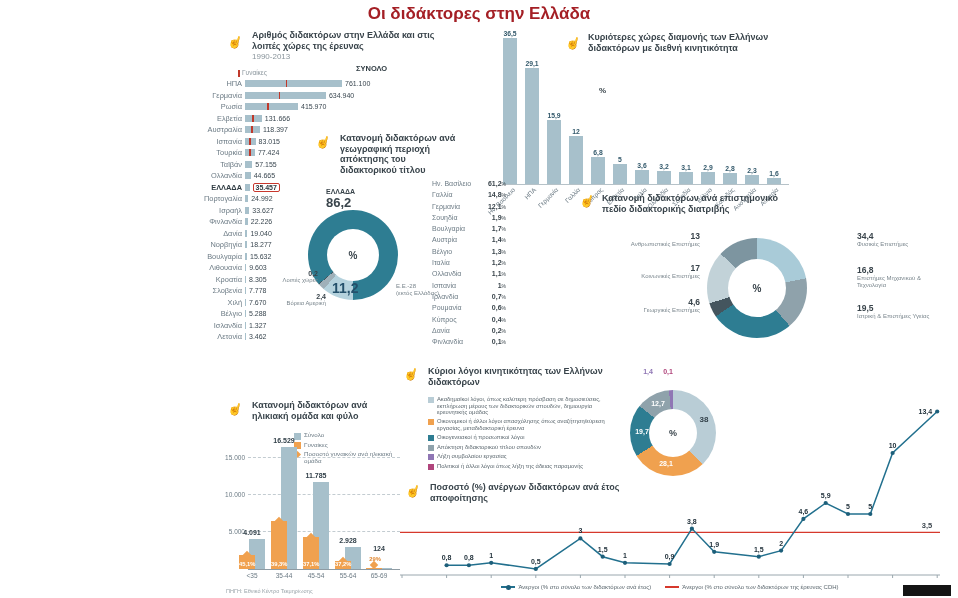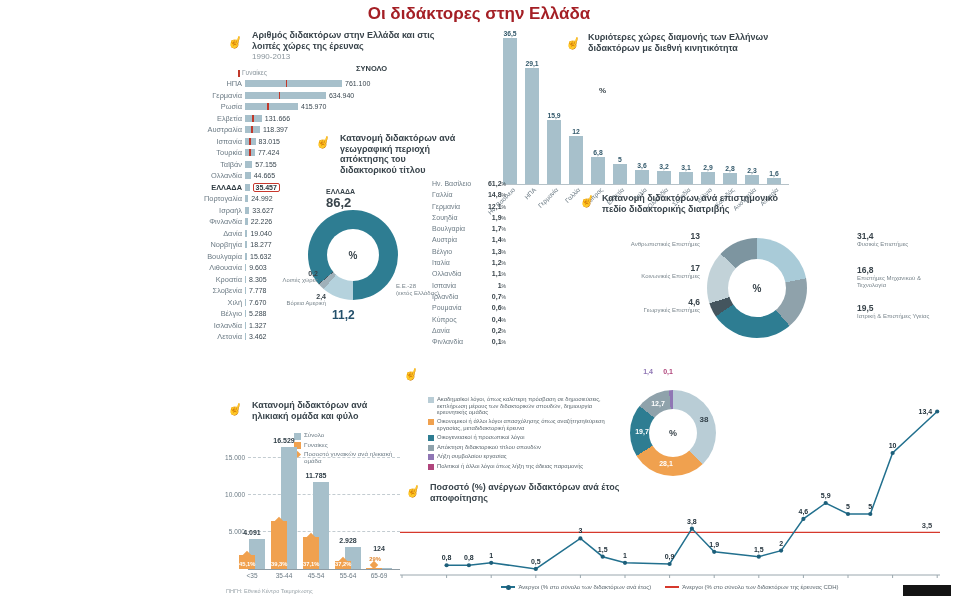--- a/index.html
+++ b/index.html
@@ -43,21 +43,21 @@
   
   #secC { position:absolute; left:296px; top:130px; width:215px; height:230px; }
   #secC .sec-title { position:absolute; left:44px; top:3px; width:122px; }
   .gr-label { position:absolute; left:30px; top:58px; }
   .gr-label .nm { display:block; font-size:7px; font-weight:bold; }
   .gr-label .vl { display:block; font-size:13px; font-weight:bold; }
   .donut { border-radius:50%; position:absolute; }
   .hole { position:absolute; background:#fff; border-radius:50%; display:flex; align-items:center; justify-content:center; font-weight:bold; color:#39444b; }
   #donutC { left:12px; top:80px; width:90px; height:90px; }
   #donutC .hole { inset:19px; font-size:10px; }
-  .lbl-112 { position:absolute; left:36px; top:150px; font-size:12px; font-weight:bold; color:#24506b;margin-top:28px; }
+  .lbl-112 { position:absolute; left:36px; top:150px; font-size:14px; font-weight:bold; color:#24506b; }
   .slice-note { position:absolute; text-align:right; }
   .slice-note .sv { display:block; font-size:7px; font-weight:bold; }
   .slice-note .sn { display:block; font-size:5.8px; color:#7a868d; line-height:1.1; }
   .lbl-02 { left:-22px; top:140px; width:44px; }
   .lbl-24 { left:-14px; top:163px; width:44px; }
   .lbl-eu { position:absolute; left:100px; top:153px; width:54px; font-size:6px; color:#7a868d; line-height:1.15; }
   .eu-list { position:absolute; left:136px; top:50px; width:74px; }
   .eu-row { display:flex; justify-content:space-between; align-items:baseline; height:11.3px; font-size:7px; }
   .eu-c { color:#6b7a84; }
   .eu-v { font-weight:bold; color:#39444b; }
@@ -484,21 +484,21 @@
   </div>
   <div class="dlbl left" style="top:74px;">
     <span class="dval">17</span>
     <span class="dname">Κοινωνικές Επιστήμες</span>
   </div>
   <div class="dlbl left" style="top:108px;">
     <span class="dval">4,6</span>
     <span class="dname">Γεωργικές Επιστήμες</span>
   </div>
   <div class="dlbl right" style="top:42px;">
-    <span class="dval">31,4</span>
+    <span class="dval">34,4</span>
     <span class="dname">Φυσικές Επιστήμες</span>
   </div>
   <div class="dlbl right" style="top:76px;">
     <span class="dval">16,8</span>
     <span class="dname">Επιστήμες Μηχανικού &amp; Τεχνολογία</span>
   </div>
   <div class="dlbl right" style="top:114px;">
     <span class="dval">19,5</span>
     <span class="dname">Ιατρική &amp; Επιστήμες Υγείας</span>
   </div>
@@ -569,20 +569,21 @@
         <div class="etot" style="bottom: 17px;">124</div>
         <div class="ediamond" style="bottom: 1px;"></div>
         <div class="epct out" style="bottom: 7px;">29%</div>
         <div class="exlab">65-69</div>
       </div>
     </div>
 </div>
 
 <div id="secF">
   <span class="hand" style="left:2px;top:3px;"></span>
+  <div class="sec-title">Κύριοι λόγοι κινητικότητας των Ελλήνων διδακτόρων</div>
   <div class="legendF">
       <div class="litem">
         <span class="lsw" style="background: rgb(185, 205, 214);"></span>
         <span>Ακαδημαϊκοί λόγοι, όπως καλύτερη πρόσβαση σε δημοσιεύσεις, εκπλήρωση μέρους των διδακτορικών σπουδών, δημιουργία ερευνητικής ομάδας</span>
       </div>
       <div class="litem">
         <span class="lsw" style="background: rgb(240, 161, 79);"></span>
         <span>Οικονομικοί ή άλλοι λόγοι απασχόλησης όπως αναζήτηση/εύρεση εργασίας, μεταδιδακτορική έρευνα</span>
       </div>
       <div class="litem">

